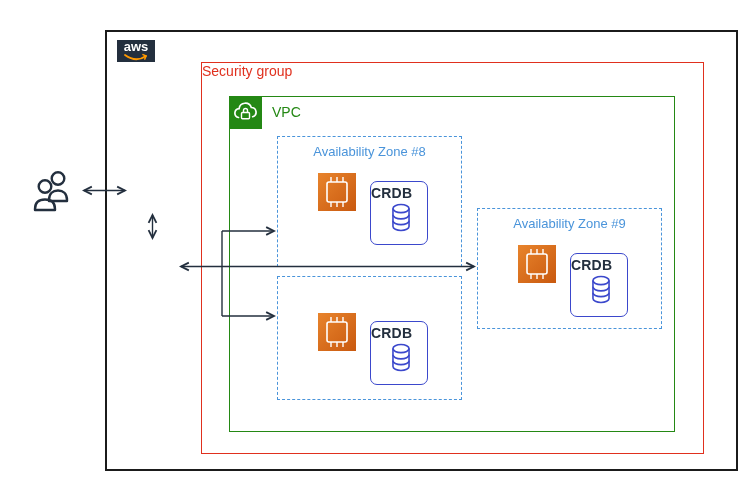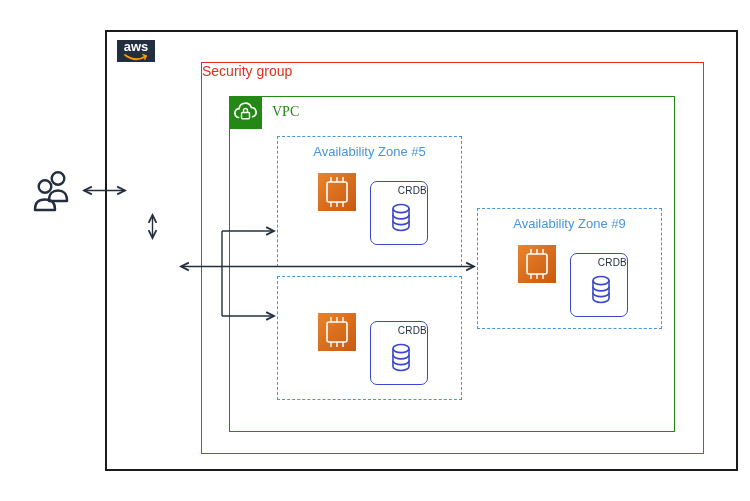--- a/index.html
+++ b/index.html
@@ -5,31 +5,31 @@
   html,body{margin:0;padding:0;background:#ffffff;}
   body{font-family:"Liberation Sans","DejaVu Sans",sans-serif;}
   .canvas{position:relative;width:750px;height:501px;background:#fff;overflow:hidden;}
 
   
   .outer-box{position:absolute;left:105px;top:30px;width:633px;height:441px;border:2px solid #1b1b1b;box-sizing:border-box;background:#fff;}
   .sg-box{position:absolute;left:94px;top:30px;width:503px;height:392px;border:1.5px solid #e0301e;box-sizing:border-box;}
   .sg-label{position:absolute;left:0;right:0;top:0;text-align:left;color:#e0301e;font-size:14px;}
   .vpc-box{position:absolute;left:27px;top:33px;width:446px;height:336px;border:1.5px solid #248814;box-sizing:border-box;}
   .vpc-icon{position:absolute;left:-1.5px;top:-1.5px;width:33px;height:33px;background:#248814;display:flex;align-items:center;justify-content:center;}
-  .vpc-label{position:absolute;left:42px;top:7px;color:#248814;font-size:14px;font-family:Liberation Serif, serif;}
+  .vpc-label{position:absolute;left:42px;top:7px;color:#248814;font-size:14px;}
 
   
   .az{position:absolute;border:1.6px dashed #4a94da;box-sizing:border-box;}
   .az1{left:47px;top:39px;width:185px;height:131px;}
   .az2{left:47px;top:179px;width:185px;height:124px;}
   .az3{left:247px;top:111px;width:185px;height:121px;}
   .az-label{position:absolute;left:0;right:0;top:7px;text-align:center;color:#4a94da;font-size:13px;}
   .chip{position:absolute;left:40px;top:36px;width:38px;height:38px;background:linear-gradient(135deg,#e8842c,#c9590f);display:flex;align-items:center;justify-content:center;}
   .crdb{position:absolute;left:92px;top:44px;width:58px;height:64px;border:1.6px solid #3b48cc;border-radius:7px;box-sizing:border-box;background:#fff;}
-  .crdb-label{position:absolute;left:0;right:0;top:3px;text-align:right;font-size:10px;font-weight:normal;color:#232f3e;letter-spacing:.2px;}
+  .crdb-label{position:absolute;left:0;right:0;top:3px;text-align:left;font-size:14px;font-weight:bold;color:#232f3e;letter-spacing:.2px;}
   .crdb svg.db{position:absolute;left:50%;top:20px;transform:translateX(-42%);}
 
   
   .users{position:absolute;left:28px;top:166px;width:50px;height:50px;}
   .sq{position:absolute;width:47px;height:47px;display:flex;align-items:center;justify-content:center;background:linear-gradient(135deg,#a975ff,#7a3df0);}
   .r53{left:129px;top:162px;}
   .elb{left:129px;top:243px;}
 
   
   .aws-logo{position:absolute;left:10px;top:8px;width:38px;height:22px;background:#232f3e;display:flex;flex-direction:column;align-items:center;justify-content:center;}
@@ -103,21 +103,21 @@
         <div class="vpc-icon">
           <svg viewBox="0 0 33 33" width="33" height="33">
             <path d="M9.5 21.5 a4.5 4.5 0 0 1 .6-8.9 a6.3 6.3 0 0 1 12.2-1.1 a4.7 4.7 0 0 1 1.4 9.2" fill="none" stroke="#fff" stroke-width="1.7" stroke-linecap="round"></path>
             <rect x="12.5" y="16.5" width="8" height="6.3" rx="1" fill="none" stroke="#fff" stroke-width="1.4"></rect>
             <path d="M14.5 16.5 v-2 a2 2 0 0 1 4 0 v2" fill="none" stroke="#fff" stroke-width="1.4"></path>
           </svg>
         </div>
         <div class="vpc-label">VPC</div>
 
         <div class="az az1">
-          <div class="az-label">Availability Zone #5</div>
+          <div class="az-label">Availability Zone #8</div>
           <div class="chip">
             <svg viewBox="0 0 38 38" width="38" height="38">
               <rect x="9" y="9" width="20" height="20" rx="2" fill="none" stroke="#fff" stroke-width="1.6"></rect>
               <path d="M13 4 v5 M19 4 v5 M25 4 v5 M13 29 v5 M19 29 v5 M25 29 v5" stroke="#fff" stroke-width="1.4"></path>
             </svg>
           </div>
           <div class="crdb">
             <div class="crdb-label">CRDB</div>
             <svg class="db" viewBox="0 0 28 34" width="25" height="31">
               <ellipse cx="14" cy="7" rx="9" ry="4.5" fill="none" stroke="#3b48cc" stroke-width="1.8"></ellipse>

